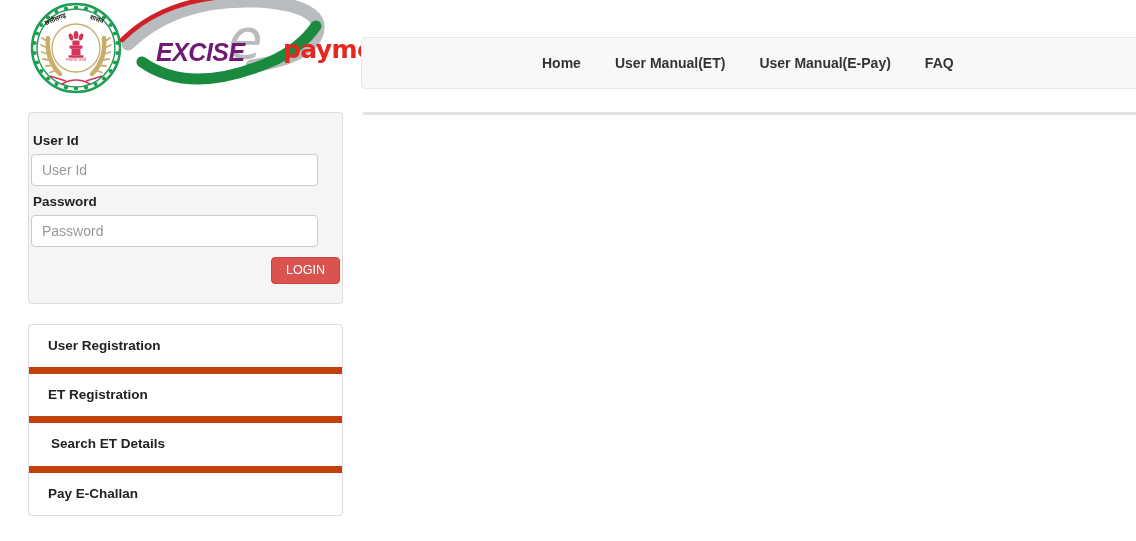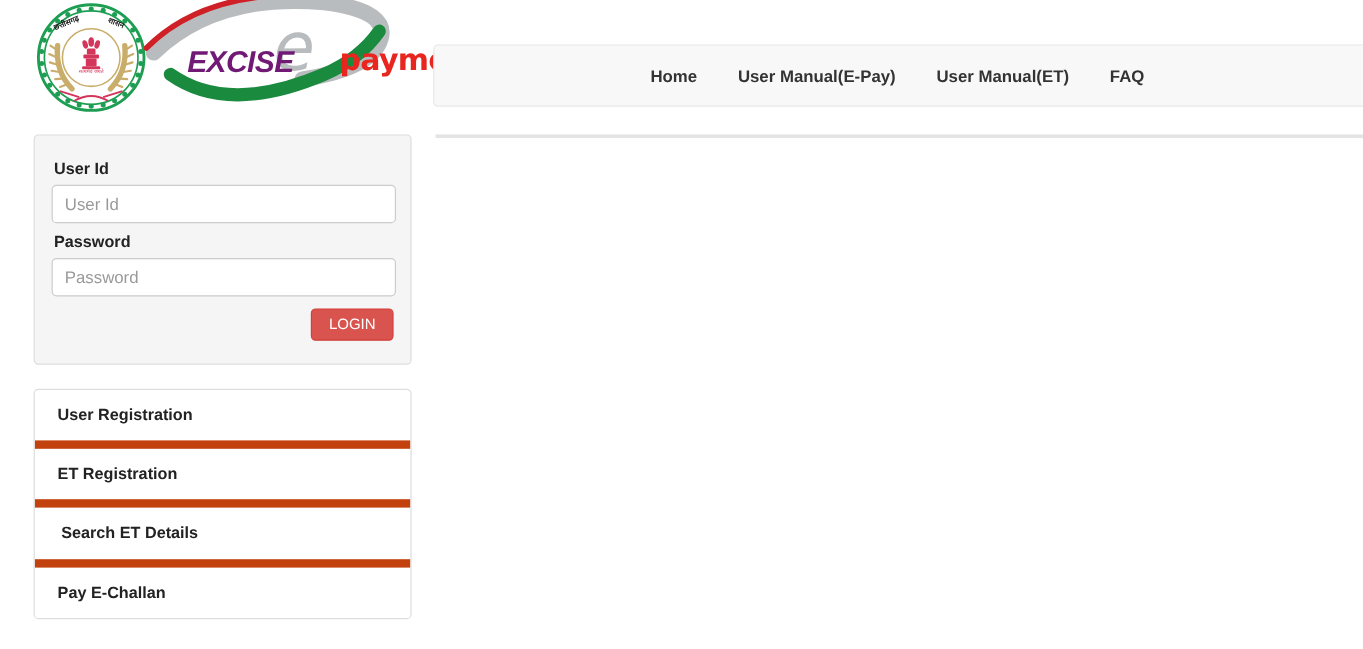--- a/index.html
+++ b/index.html
@@ -94,21 +94,21 @@
   }
 
   
   .login-panel {
     position: absolute;
     left: 28px; top: 112px;
     width: 315px; height: 192px;
     background: #f5f5f5;
     border: 1px solid #dddddd;
     border-radius: 4px;
-    padding: 12px 14px;
+    padding: 12px 2px;
   }
   .field-label {
     font-size: 13.5px;
     font-weight: bold;
     color: #222222;
     margin: 8px 0 6px 2px;
     display: block;
   }
   .text-input {
     display: block;
@@ -253,22 +253,22 @@
         <text x="108" y="58" font-family="DejaVu Sans, sans-serif" font-size="56" font-style="italic" fill="#b9bcbe">e</text>
       </svg>
       <span class="brand-text-excise">EXCISE</span>
       <span class="brand-text-payment">payment</span>
     </div>
   </div>
 
   <div class="navbar">
     <div class="nav-list">
       <a class="nav-item">Home</a>
+      <a class="nav-item">User Manual(ET)</a>
       <a class="nav-item">User Manual(E-Pay)</a>
-      <a class="nav-item">User Manual(ET)</a>
       <a class="nav-item">FAQ</a>
 
     </div>
   </div>
 
   <div class="content-divider"></div>
   <div class="content-area"></div>
 
   <div class="login-panel">
     <label class="field-label">User Id</label>

